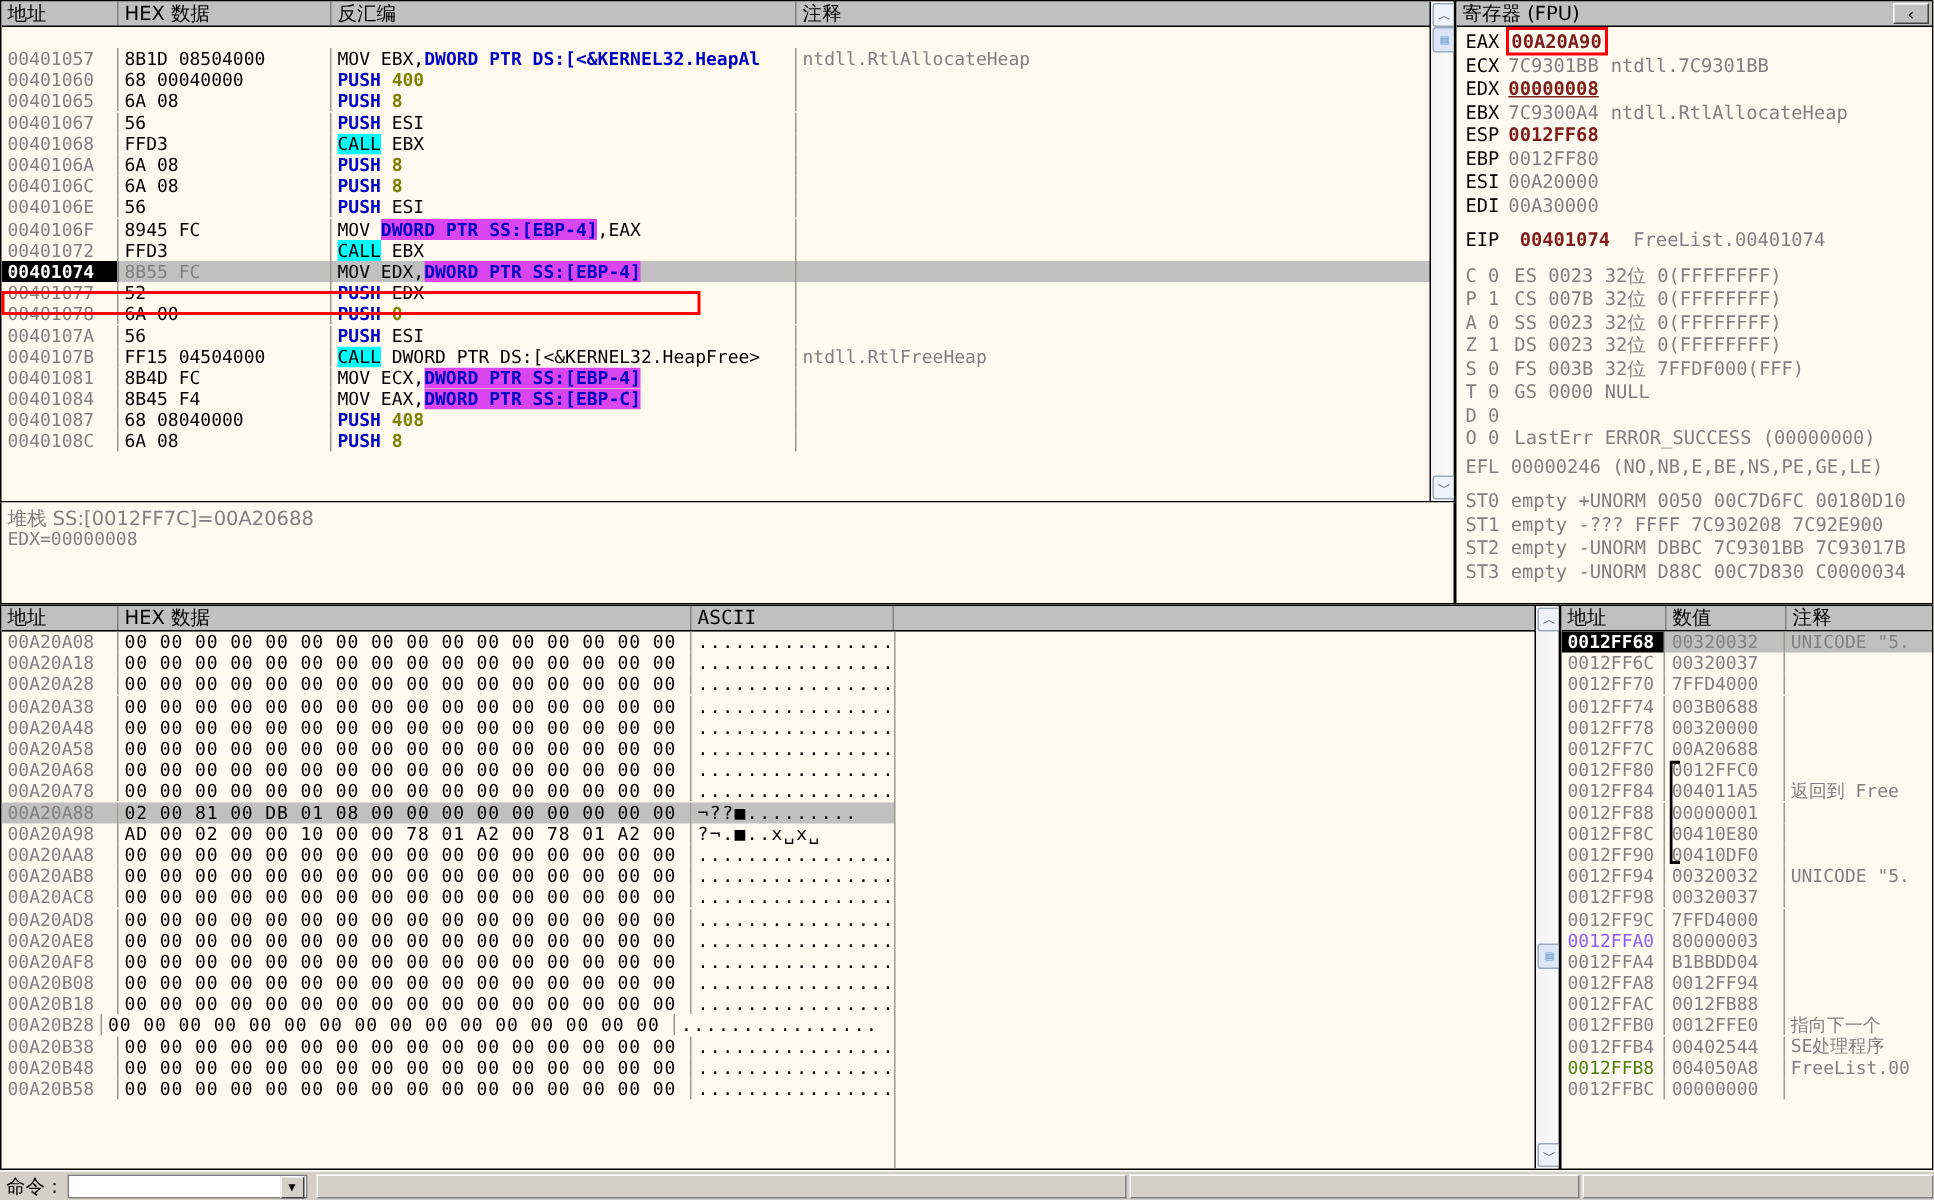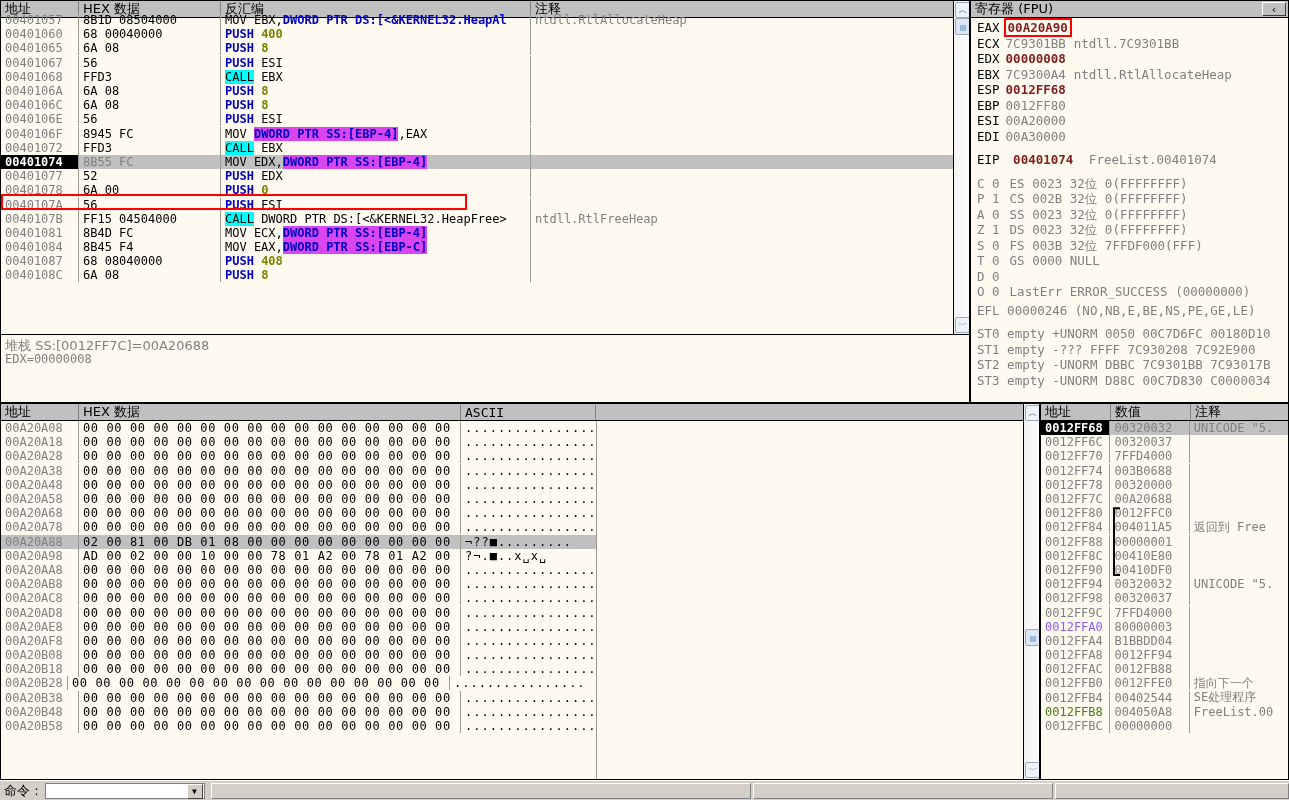--- a/index.html
+++ b/index.html
@@ -48,21 +48,21 @@
 
   
   .vsb{position:absolute;width:16px;background:linear-gradient(to right,#f3f3f3,#fbfbfb);border-left:1px solid #000;box-sizing:border-box;}
   .sbbtn{position:absolute;left:1px;width:14px;height:14px;background:#eef2fb;border:1px solid #9ab;border-radius:2px;
          display:flex;align-items:center;justify-content:center;color:#456;font-size:9px;}
   .sbthumb{position:absolute;left:1px;width:14px;height:15px;background:#dde6f7;border:1px solid #9ab;border-radius:2px;
            display:flex;align-items:center;justify-content:center;color:#69c;font-size:9px;}
 
   
   #disasm{left:0;top:0;width:970px;height:335px;}
-  #disasm .rows{top:12px;}
+  #disasm .rows{top:31px;}
   #stackinfo{left:0;top:335px;width:970px;height:68px;border-top:0;}
   #regs{left:970px;top:0;width:319px;height:403px;}
   #dump{left:0;top:403px;width:1040px;height:377px;}
   #dump .rows{top:17px;}
   #stk{left:1040px;top:403px;width:249px;height:377px;}
   #stk .rows{top:17px;}
 
   .regline{height:15.5px;line-height:15.5px;padding-left:6px;white-space:nowrap;font-size:12.5px;}
   .reg-name{color:#000;}
   .spacer{height:8px;}
@@ -228,37 +228,37 @@
 
   <div class="panel" id="regs">
     <div class="hdr" style="position:relative">
       <div class="cell" style="flex:1;border-right:none;font-size:13px">寄存器 (FPU)</div>
       <div class="hdrbtn">‹</div>
     </div>
     <div style="padding-top:2px">
       <div id="gpr-list">
           <div class="regline"><span class="reg-name">EAX</span><span class="red" style="margin-left: 4px; border: 2px solid rgb(255, 0, 0); padding: 0px 2px;">00A20A90</span><span class="grey" style="margin-left: 8px;"></span></div>
           <div class="regline"><span class="reg-name">ECX</span><span class="grey" style="margin-left: 6px;">7C9301BB</span><span class="grey" style="margin-left: 8px;">ntdll.7C9301BB</span></div>
-          <div class="regline"><span class="reg-name">EDX</span><span class="red" style="margin-left: 6px;">00000008</span><span class="grey" style="margin-left: 8px;"></span></div>
+          <div class="regline"><span class="reg-name">EDX</span><span class="red" style="margin-left: 6px; text-decoration: underline;">00000008</span><span class="grey" style="margin-left: 8px;"></span></div>
           <div class="regline"><span class="reg-name">EBX</span><span class="grey" style="margin-left: 6px;">7C9300A4</span><span class="grey" style="margin-left: 8px;">ntdll.RtlAllocateHeap</span></div>
           <div class="regline"><span class="reg-name">ESP</span><span class="red" style="margin-left: 6px;">0012FF68</span><span class="grey" style="margin-left: 8px;"></span></div>
           <div class="regline"><span class="reg-name">EBP</span><span class="grey" style="margin-left: 6px;">0012FF80</span><span class="grey" style="margin-left: 8px;"></span></div>
           <div class="regline"><span class="reg-name">ESI</span><span class="grey" style="margin-left: 6px;">00A20000</span><span class="grey" style="margin-left: 8px;"></span></div>
           <div class="regline"><span class="reg-name">EDI</span><span class="grey" style="margin-left: 6px;">00A30000</span><span class="grey" style="margin-left: 8px;"></span></div>
         </div>
       <div class="spacer"></div>
       <div class="regline">
         <span class="reg-name">EIP</span>
         <span class="red" style="margin-left:6px">00401074</span>
         <span class="grey" style="margin-left:8px">FreeList.00401074</span>
       </div>
       <div class="spacer"></div>
       <div id="flag-list">
           <div class="regline grey"><span>C 0</span><span style="margin-left: 10px;">ES 0023  32位  0(FFFFFFFF)</span></div>
-          <div class="regline grey"><span>P 1</span><span style="margin-left: 10px;">CS 002B  32位  0(FFFFFFFF)</span></div>
+          <div class="regline grey"><span>P 1</span><span style="margin-left: 10px;">CS 007B  32位  0(FFFFFFFF)</span></div>
           <div class="regline grey"><span>A 0</span><span style="margin-left: 10px;">SS 0023  32位  0(FFFFFFFF)</span></div>
           <div class="regline grey"><span>Z 1</span><span style="margin-left: 10px;">DS 0023  32位  0(FFFFFFFF)</span></div>
           <div class="regline grey"><span>S 0</span><span style="margin-left: 10px;">FS 003B  32位  7FFDF000(FFF)</span></div>
           <div class="regline grey"><span>T 0</span><span style="margin-left: 10px;">GS 0000  NULL</span></div>
           <div class="regline grey"><span>D 0</span><span style="margin-left: 10px;"></span></div>
           <div class="regline grey"><span>O 0</span><span style="margin-left: 10px;">LastErr ERROR_SUCCESS (00000000)</span></div>
         </div>
       <div class="regline grey" style="margin-top:3px">EFL 00000246 (NO,NB,E,BE,NS,PE,GE,LE)</div>
       <div class="spacer"></div>
       <div id="fpu-list">

